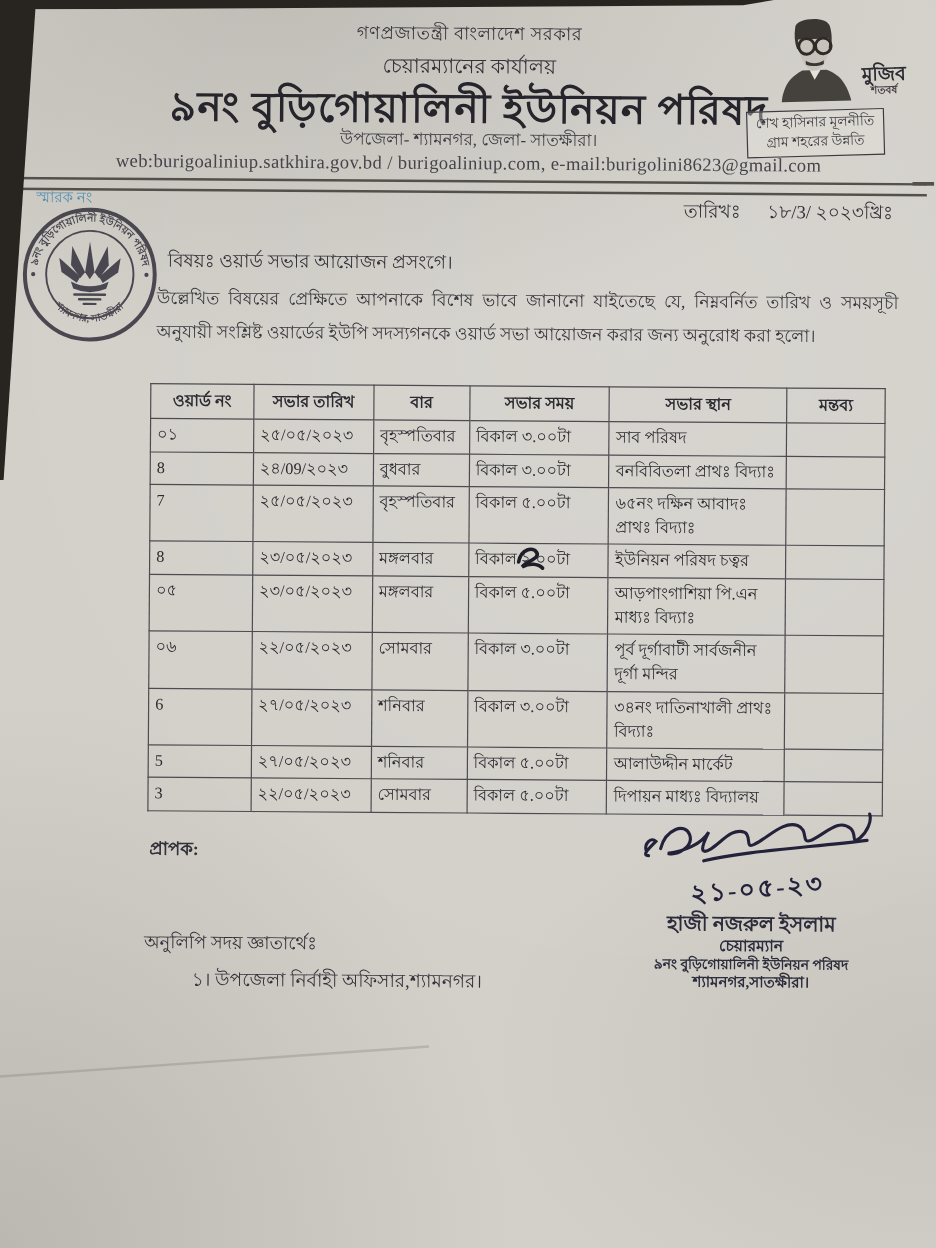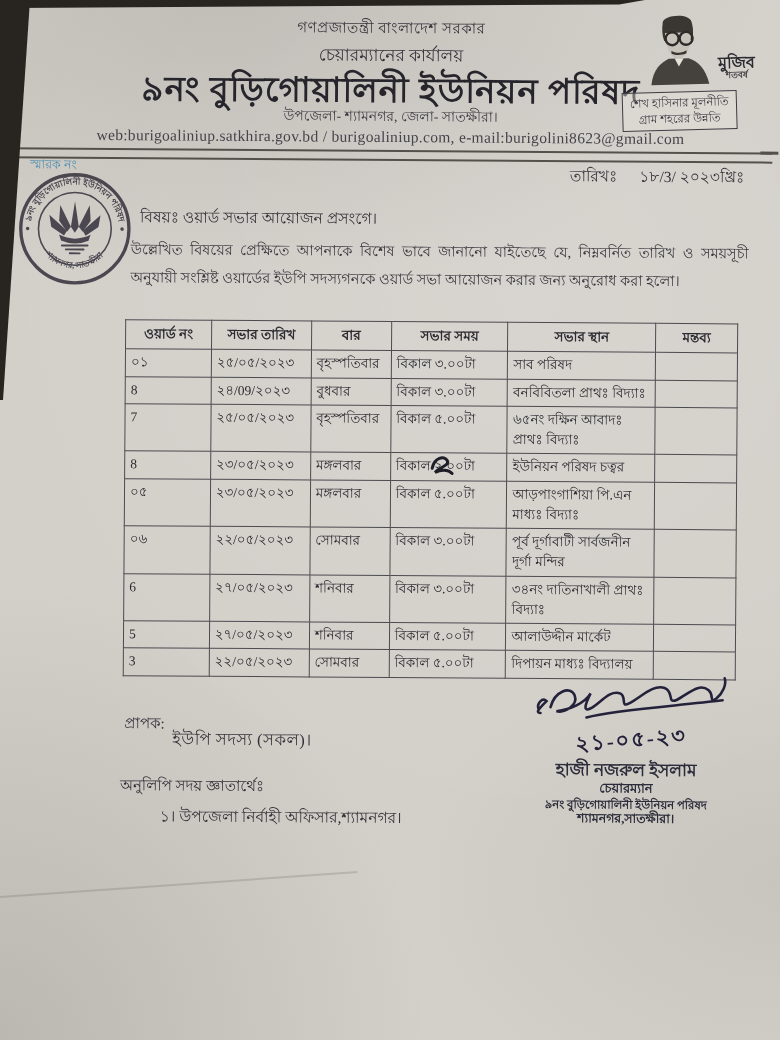--- a/index.html
+++ b/index.html
@@ -71,21 +71,21 @@
     font-weight:500;vertical-align:top;}
   #sched th{font-weight:600;text-align:center;padding:4px 2px;}
   #sched td.c{text-align:left;}
   #sched col.w0{width:86px;} #sched col.w1{width:100px;} #sched col.w2{width:80px;}
   #sched col.w3{width:117px;} #sched col.w4{width:148px;} #sched col.w5{width:82px;}
   #sched td{position:relative;}
   .scribble{position:absolute;left:38px;top:0px;pointer-events:none;}
 
   
   .f-label{position:absolute;font-size:15px;color:#333239;}
-  #recipient-label{left:128px;top:713px;}
+  #recipient-label{left:128px;top:697px;font-weight:bold;}
   #recipient{left:176px;top:728px;font-size:16.5px;letter-spacing:.5px;}
   #cc-label{left:124px;top:775px;}
   #cc-item{left:164px;top:806px;font-size:15.5px;}
 
   
   #sig{position:absolute;left:520px;top:668px;width:230px;text-align:center;color:#23223a;}
   #sig .date{font-size:21px;font-weight:600;letter-spacing:2px;transform:rotate(-5deg);
     margin-top:-12px;}
   #stamp{position:absolute;left:505px;top:758px;width:250px;text-align:center;
     color:#2c2c3a;line-height:1.25;}
@@ -262,21 +262,20 @@
           <td class="c">২২/০৫/২০২৩</td>
           <td>সোমবার</td>
           <td>বিকাল ৫.০০টা</td>
           <td>দিপায়ন মাধ্যঃ বিদ্যালয়</td>
           <td></td>
         </tr>
       </tbody>
   </table>
 
   <div class="f-label" id="recipient-label">প্রাপক:</div>
-  <div class="f-label" id="recipient">ইউপি সদস্য (সকল)।</div>
   <div class="f-label" id="cc-label">অনুলিপি সদয় জ্ঞাতার্থেঃ</div>
   <div class="f-label" id="cc-item">১। উপজেলা নির্বাহী অফিসার,শ্যামনগর।</div>
 
   <div id="sig">
     <svg width="210" height="62" viewBox="0 0 210 62">
       <g fill="none" stroke="#23223a" stroke-width="2.6" stroke-linecap="round">
         <path d="M12 40 C10 34 16 28 20 32 C14 38 8 44 14 44"></path>
         <path d="M24 38 C28 22 44 16 48 26 C52 36 38 44 30 42 C44 40 58 34 64 24 C58 36 56 44 66 38 C76 31 84 20 94 24 C100 27 94 38 102 34 C114 28 126 14 138 18 C148 22 140 34 150 30 C162 24 172 12 182 20 C188 25 182 34 190 28 C196 23 200 14 198 8"></path>
         <path d="M60 48 C90 40 150 36 196 30"></path>
       </g>

